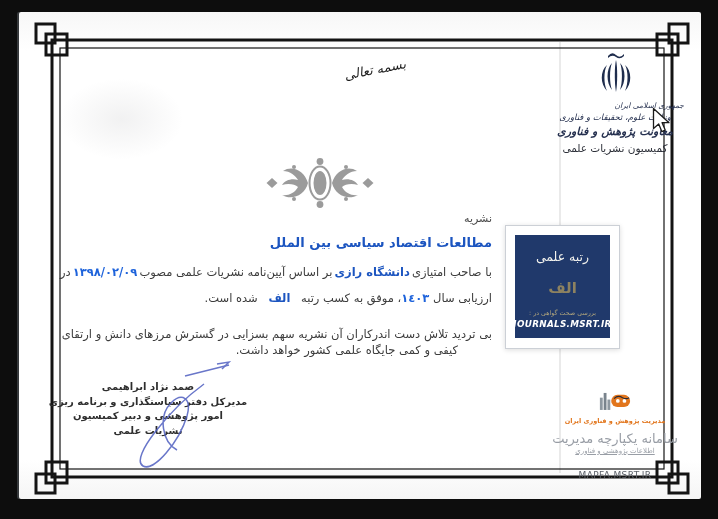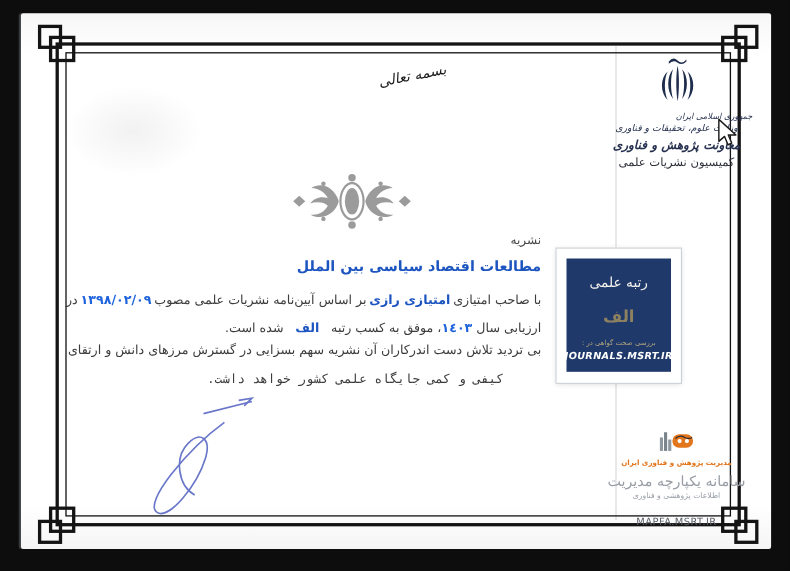--- a/index.html
+++ b/index.html
@@ -22,42 +22,42 @@
   .ministry .m3 { font-size:11px;  font-style:italic; font-weight:bold; margin-top:3px; }
   .ministry .m4 { font-size:10.5px; margin-top:4px; color:#2c2f38; }
   .cert-title { left:221px; top:125px; width:160px; text-align:center; direction:rtl;
                 font-size:14.5px; font-weight:bold; color:#2a58a8; }
   .ornament { left:243px; top:143px; width:116px; height:56px; }
   .body-block { left:41px; top:200px; width:432px; direction:rtl; color:#3c3c3c; font-size:11.5px; }
   .journal-label { font-size:11px; color:#4a4a4a; }
   .journal-name { margin-top:10px; font-size:13px; font-weight:bold; color:#1c55c0; }
   .jline { display:flex; justify-content:space-between; margin-top:14px; line-height:16px; white-space:nowrap; }
   .jline2 { margin-top:10px; line-height:16px; padding-left:4px; }
-  .closing1 { display:flex; justify-content:space-between; margin-top:4px; line-height:16px; white-space:nowrap; }
-  .closing2 { margin-top:12px; line-height:16px; padding-right:34px;font-family:Liberation Mono, monospace; }
+  .closing1 { display:flex; justify-content:space-between; margin-top:20px; line-height:16px; white-space:nowrap; }
+  .closing2 { margin-top:0; line-height:16px; padding-right:34px; }
   .hl-b { color:#1c55c0; font-weight:bold; }
   .hl-d { color:#1e63db; font-weight:bold; }
   .rank-inline { color:#1c55c0; font-weight:bold; margin:0 7px; }
   .sig-block { left:24px; top:368px; width:210px; text-align:center; direction:rtl;
                font-size:10px; font-weight:bold; color:#2e2e2e; line-height:14.5px; }
   .sig-svg { left:40px; top:348px; width:185px; height:115px; pointer-events:none; }
   .badge { left:486px; top:197px; width:115px; height:124px; background:#fff;
            border:1px solid #ccd0d6; box-shadow:0 1px 5px rgba(0,0,0,.14);margin-top:16px; }
   .badge-inner { position:absolute; left:9px; right:9px; top:9px; bottom:10px; background:#20396b;
                  display:flex; flex-direction:column; align-items:center; color:#f3f3ee; }
   .badge-heading { margin-top:14px; font-size:12.5px; direction:rtl; }
   .badge-rank { margin-top:15px; font-size:15px; font-weight:bold; color:#8d8260; direction:rtl; }
   .badge-spacer { flex:1; }
   .badge-verify { font-size:6.3px; color:#b3a77d; direction:rtl; }
   .badge-url { margin-top:3px; margin-bottom:9px; font-size:8.8px; font-weight:bold; letter-spacing:.3px; color:#ffffff;font-style:italic; }
   .mapfa { left:527px; top:377px; width:138px; text-align:center; direction:rtl; }
   .mapfa-logo { width:34px; height:23px; display:inline-block; }
   .mapfa-org { font-size:6.5px; font-weight:bold; color:#e2761d; margin-top:1px; }
   .mapfa-l1 { font-size:13px; color:#989da5; margin-top:6px; }
-  .mapfa-l2 { font-size:7px; color:#989da5; margin-top:1px; }
+  .mapfa-l2 { font-size:7px; color:#989da5; margin-top:1px;text-decoration:underline; }
   .mapfa-url { font-size:9px; color:#5c6169; margin-top:15px; letter-spacing:.4px; direction:ltr; }
   .cursor { left:652px; top:107px; width:18px; height:27px; }
 </style>
 </head>
 <body>
 
 <div class="canvas">
   <div class="page">
 
     <svg class="abs frame-svg" viewBox="0 0 682 487">
@@ -120,35 +120,41 @@
         </g>
         <use href="#wingL" transform="translate(116,0) scale(-1,1)"></use>
       </g>
     </svg>
 
     <div class="abs body-block">
       <div class="journal-label">نشریه</div>
       <div class="journal-name">مطالعات اقتصاد سیاسی بین الملل</div>
       <div class="jline">
         <span>با صاحب امتیازی</span>
-        <span class="hl-b">امتیازی رازی</span>
+        <span class="hl-b">دانشگاه رازی</span>
         <span>بر اساس آیین‌نامه نشریات علمی مصوب</span>
         <span class="hl-d" dir="ltr">١٣٩٨/٠٢/٠٩</span>
         <span>در</span>
       </div>
       <div class="jline2">
         <span>ارزیابی سال</span>
         <span class="hl-d">١٤٠٣</span><span>، موفق به کسب رتبه</span>
         <span class="rank-inline">الف</span>
         <span>شده است.</span>
       </div>
       <div class="closing1">بی تردید تلاش دست اندرکاران آن نشریه سهم بسزایی در گسترش مرزهای دانش و ارتقای</div>
       <div class="closing2">کیفی و کمی جایگاه علمی کشور خواهد داشت.</div>
     </div>
 
+    <div class="abs sig-block">
+      <div>صمد نژاد ابراهیمی</div>
+      <div>مدیرکل دفتر سیاستگذاری و برنامه ریزی</div>
+      <div>امور پژوهشی و دبیر کمیسیون</div>
+      <div>نشریات علمی</div>
+    </div>
     <svg class="abs sig-svg" viewBox="0 0 185 115">
       <g stroke="#4f5fc0" fill="none" stroke-width="1.5" opacity="0.85">
         <path d="M126 16 L170 5"></path>
         <path d="M158 4 l12 -2 l-7 7"></path>
         <path d="M145 24 C112 48 70 98 84 106 C95 112 120 82 128 56 C133 38 123 32 112 43 C99 56 103 82 118 90"></path>
       </g>
     </svg>
 
     <div class="abs badge">
       <div class="badge-inner">

